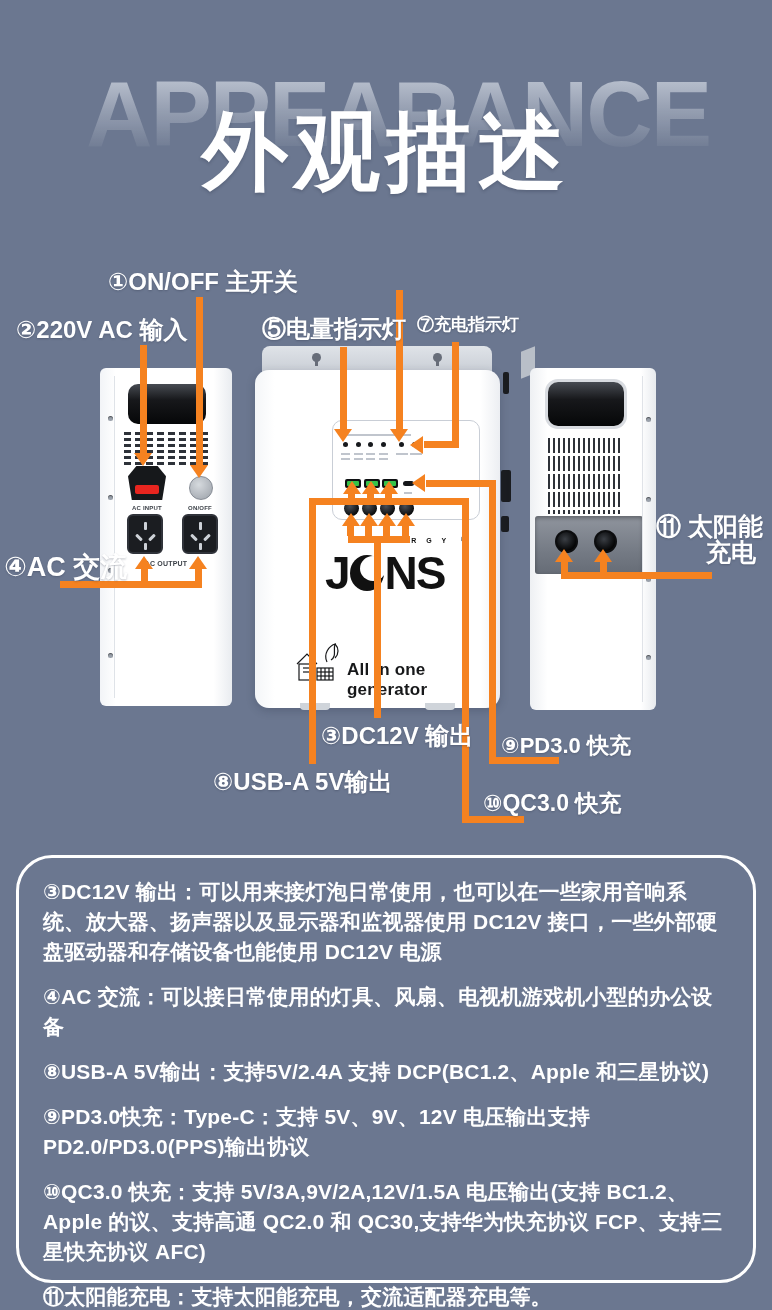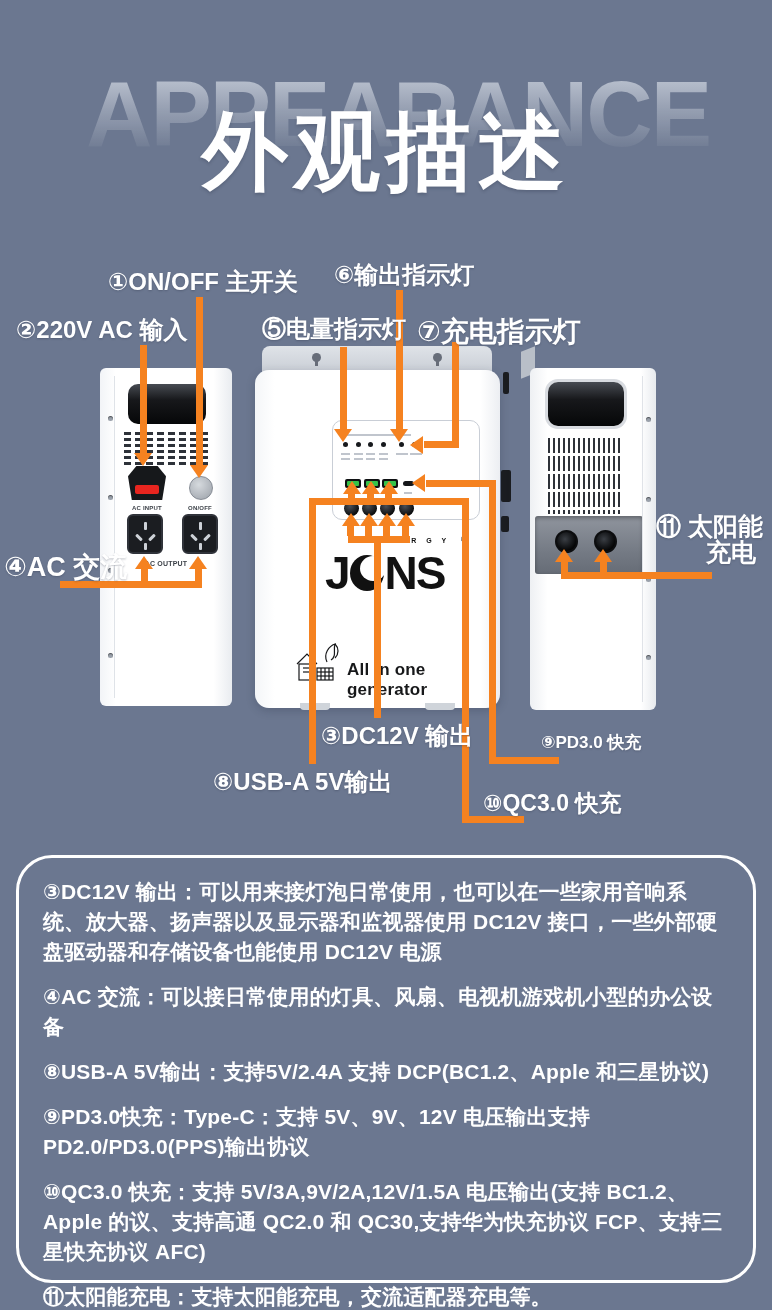--- a/index.html
+++ b/index.html
@@ -96,30 +96,29 @@
 <body>
 
 <div class="stage">
 
   <div class="abs title-en">APPEARANCE</div>
   <div class="abs title-zh">外观描述</div>
 
   <div class="abs callout" style="left:108px;top:266px;font-size:24px;">①ON/OFF 主开关</div>
   <div class="abs callout" style="left:16px;top:314px;font-size:24px;text-align:center;">②220V AC 输入</div>
   <div class="abs callout" style="left:262px;top:313px;font-size:24px;font-family:Liberation Serif, serif;">⑤电量指示灯</div>
-  <div class="abs callout" style="left:334px;top:259px;font-size:24px;">⑥输出指示灯</div>
-  <div class="abs callout" style="left:417px;top:313px;font-size:28px;">⑦充电指示灯</div>
+  <div class="abs callout" style="left:417px;top:313px;font-size:17px;font-family:Liberation Serif, serif;">⑦充电指示灯</div>
   <div class="abs callout" style="left:4px;top:549px;font-size:27px;">④AC 交流</div>
   <div class="abs callout" style="left:656px;top:513px;width:100px;font-size:25px;line-height:26px;text-align:right;">
     <div>⑪ 太阳能</div>
     <div>充电</div>
   </div>
   <div class="abs callout" style="left:321px;top:720px;font-size:24px;">③DC12V 输出</div>
   <div class="abs callout" style="left:213px;top:766px;font-size:24px;">⑧USB-A 5V输出</div>
-  <div class="abs callout" style="left:501px;top:731px;font-size:17px;margin-left:40px;">⑨PD3.0 快充</div>
+  <div class="abs callout" style="left:501px;top:731px;font-size:22px;">⑨PD3.0 快充</div>
   <div class="abs callout" style="left:483px;top:788px;font-size:23px;">⑩QC3.0 快充</div>
 
   <div class="ln" style="left:140px;top:345px;width:7px;height:110px;"></div>
   <div class="ah-d" style="left:134px;top:453px;"></div>
 
   <div class="ln" style="left:196px;top:297px;width:7px;height:170px;"></div>
   <div class="ah-d" style="left:190px;top:465px;"></div>
 
   <div class="ln" style="left:340px;top:347px;width:7px;height:82px;"></div>
   <div class="ah-d" style="left:334px;top:429px;"></div>

